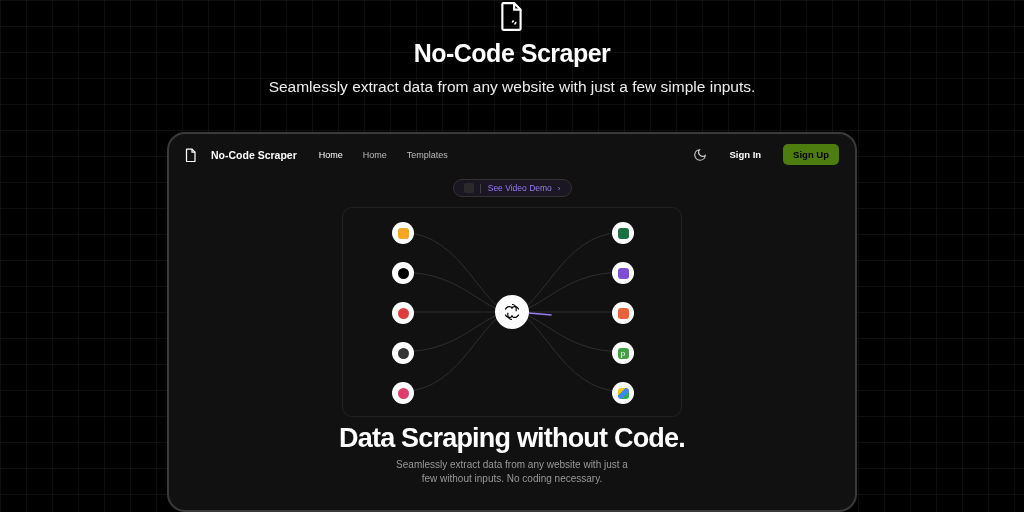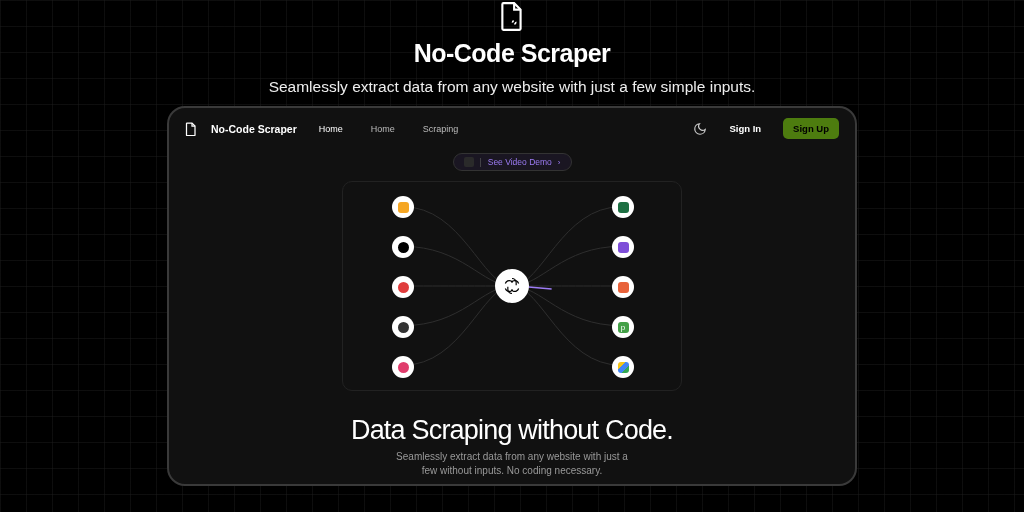--- a/index.html
+++ b/index.html
@@ -37,21 +37,21 @@
 .top-title {
   font-size: 25px;
   font-weight: 700;
   margin-bottom: 10px;
   letter-spacing: -0.5px;
 }
 .top-subtitle {
   font-size: 15.5px;
   font-weight: 500;
   color: #eee;
-  margin-bottom: 10px;
+  margin-bottom: 36px;
 }
 .device {
   width: 690px;
   height: 380px;
   background: #111;
   border: 2px solid #3a3a3a;
   border-radius: 18px;
   overflow: hidden;
   position: relative;
 }
@@ -65,21 +65,21 @@
   width: 12px;
   height: 14px;
   color: #fff;
 }
 .brand {
   font-size: 10.5px;
   font-weight: 600;
 }
 .nav-links {
   display: flex;
-  gap: 28px;
+  gap: 20px;
   margin-left: 8px;
 }
 .nav-link {
   font-size: 9px;
   color: #bbb;
   cursor: pointer;
 }
 .nav-link.active { color: #fff; }
 .nav-spacer { flex: 1; }
 .theme-toggle {
@@ -156,23 +156,23 @@
   display: flex;
   align-items: center;
   justify-content: center;
 }
 .node-inner {
   width: 11px; height: 11px;
   border-radius: 3px;
 }
 .hero-title {
   font-size: 27px;
-  font-weight: 400;
+  font-weight: 700;
   letter-spacing: -0.8px;
-  margin-top: 18px;
+  margin-top: 0;
 }
 .hero-sub {
   font-size: 10px;
   color: #999;
   text-align: center;
   line-height: 1.4;
   margin-top: 4px;
 }
 svg.lines {
   position: absolute;
@@ -198,21 +198,21 @@
   <div class="device">
     <div class="nav">
       <svg class="nav-logo" viewBox="0 0 24 28">
         <path d="M4 2 h10 l6 6 v18 a1 1 0 0 1 -1 1 h-15 a1 1 0 0 1 -1 -1 v-23 a1 1 0 0 1 1 -1 z" fill="none" stroke="#fff" stroke-width="2.5"></path>
         <path d="M14 2 v6 h6" fill="none" stroke="#fff" stroke-width="2.5"></path>
       </svg>
       <div class="brand">No-Code Scraper</div>
       <div class="nav-links">
         <span class="nav-link active">Home</span>
         <span class="nav-link">Home</span>
-        <span class="nav-link">Scraping</span>
+        <span class="nav-link">Templates</span>
       </div>
       <div class="nav-spacer"></div>
       <svg class="theme-toggle" viewBox="0 0 24 24">
         <path d="M21 12.8 A9 9 0 1 1 11.2 3 A7 7 0 0 0 21 12.8 z" fill="none" stroke="#ccc" stroke-width="2"></path>
       </svg>
       <div class="signin">Sign In</div>
       <div class="signup">Sign Up</div>
     </div>
 
     <div class="hero">

